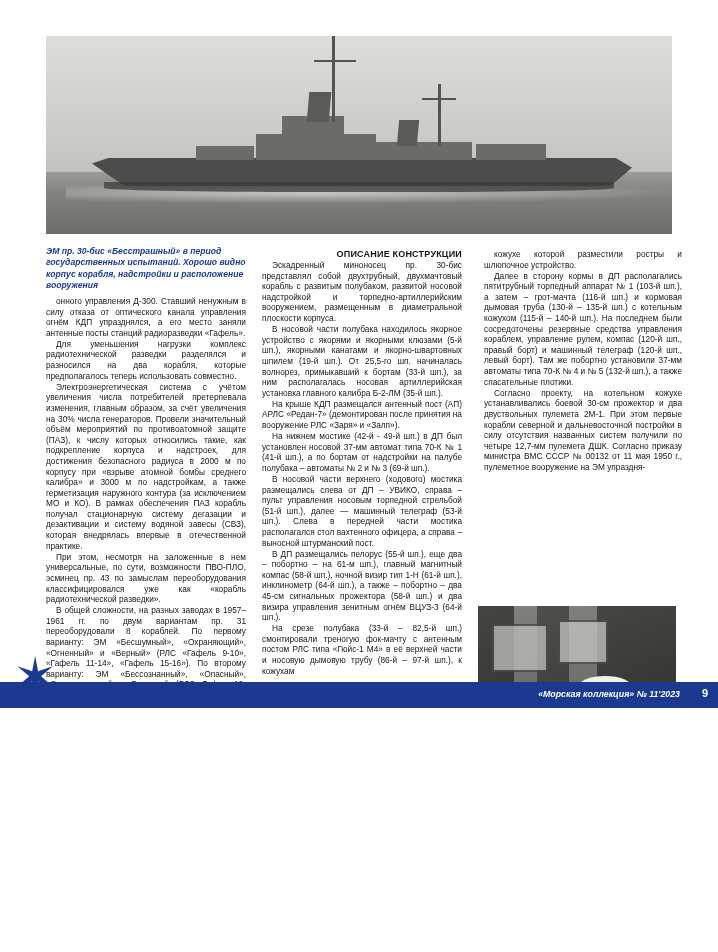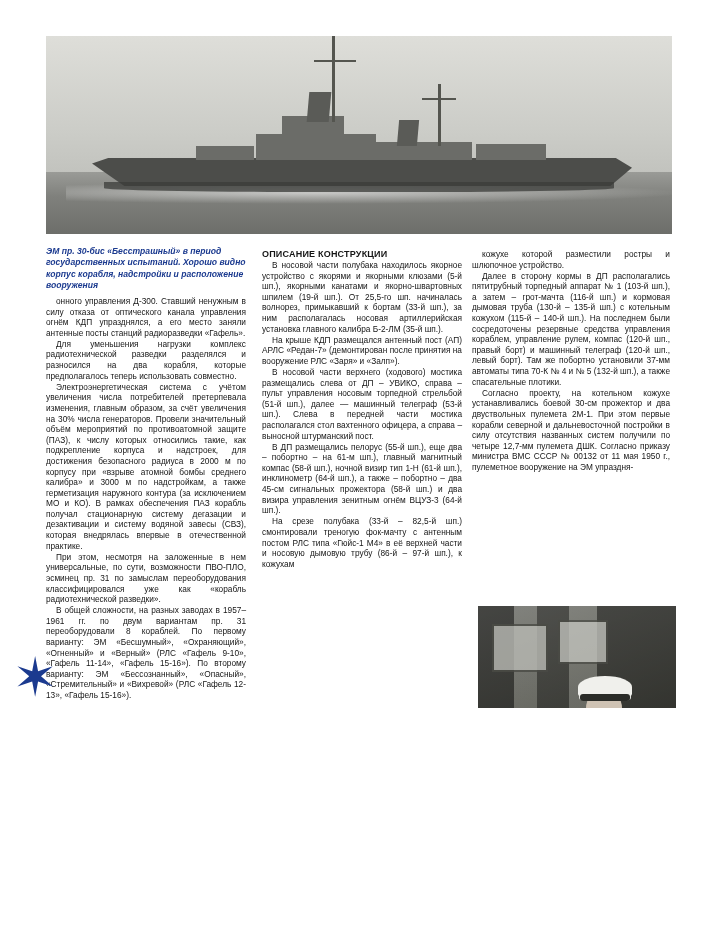--- a/index.html
+++ b/index.html
@@ -100,26 +100,26 @@
   .col {
     position: absolute;
     font-size: 8.3px;
     line-height: 10.6px;
     color: #151515;
     text-align: justify;
   }
   .col p { margin: 0 0 0.5px 0; text-indent: 10px; }
   .col1 { left: 46px;  top: 296px; width: 200px; }
   .col2 { left: 262px; top: 249px; width: 200px; }
-  .col3 { left: 472px; top: 249px; width: 198px; }
+  .col3 { left: 484px; top: 249px; width: 198px; }
 
   .sec-head {
     font-weight: bold;
     font-size: 9px;
-    text-align: left;
+    text-align: right;
     text-indent: 0 !important;
     margin: 0 0 3px 0;
     letter-spacing: .2px;
   }
 
   
   .photo2 {
     position: absolute;
     left: 478px;
     top: 606px;
@@ -260,28 +260,30 @@
     <div class="yard1"></div>
     <div class="yard2"></div>
   </div>
 
   <div class="caption">ЭМ пр. 30-бис «Бесстрашный» в период государственных испытаний. Хорошо видно корпус корабля, надстройки и расположение вооружения</div>
 
   <div class="col col1">
     <p>онного управления Д-300. Ставший ненужным в силу отказа от оптического канала управления огнём КДП упразднялся, а его место заняли антенные посты станций радиоразведки «Гафель».</p>
     <p>Для уменьшения нагрузки комплекс радиотехнической разведки разделялся и разносился на два корабля, которые предполагалось теперь использовать совместно.</p>
     <p>Электроэнергетическая система с учётом увеличения числа потребителей претерпевала изменения, главным образом, за счёт увеличения на 30% числа генераторов. Провели значительный объём мероприятий по противоатомной защите (ПАЗ), к числу которых относились такие, как подкрепление корпуса и надстроек, для достижения безопасного радиуса в 2000 м по корпусу при «взрыве атомной бомбы среднего калибра» и 3000 м по надстройкам, а также герметизация наружного контура (за исключением МО и КО). В рамках обеспечения ПАЗ корабль получал стационарную систему дегазации и дезактивации и систему водяной завесы (СВЗ), которая внедрялась впервые в отечественной практике.</p>
-    <p>При этом, несмотря на заложенные в нем универсальные, по сути, возможности ПВО-ПЛО, эсминец пр. 31 по замыслам переоборудования классифицировался уже как «корабль радиотехнической разведки».</p>
+    <p>При этом, несмотря на заложенные в нем универсальные, по сути, возможности ПВО-ПЛО, эсминец пр. 43 по замыслам переоборудования классифицировался уже как «корабль радиотехнической разведки».</p>
     <p>В общей сложности, на разных заводах в 1957–1961 гг. по двум вариантам пр. 31 переоборудовали 8 кораблей. По первому варианту: ЭМ «Бесшумный», «Охраняющий», «Огненный» и «Верный» (РЛС «Гафель 9-10», «Гафель 11-14», «Гафель 15-16»). По второму варианту: ЭМ «Бессознанный», «Опасный», «Стремительный» и «Вихревой» (РЛС «Гафель 12-13», «Гафель 15-16»).</p>
   </div>
 
   <div class="col col2">
     <p class="sec-head">ОПИСАНИЕ КОНСТРУКЦИИ</p>
+    <p>Эскадренный миноносец пр. 30-бис представлял собой двухтрубный, двухмачтовый корабль с развитым полубаком, развитой носовой надстройкой и торпедно-артиллерийским вооружением, размещенным в диаметральной плоскости корпуса.</p>
     <p>В носовой части полубака находилось якорное устройство с якорями и якорными клюзами (5-й шп.), якорными канатами и якорно-швартовных шпилем (19-й шп.). От 25,5-го шп. начиналась волнорез, примыкавший к бортам (33-й шп.), за ним располагалась носовая артиллерийская установка главного калибра Б-2-ЛМ (35-й шп.).</p>
     <p>На крыше КДП размещался антенный пост (АП) АРЛС «Редан-7» (демонтирован после принятия на вооружение РЛС «Заря» и «Залп»).</p>
+    <p>На нижнем мостике (42-й - 49-й шп.) в ДП был установлен носовой 37-мм автомат типа 70-К № 1 (41-й шп.), а по бортам от надстройки на палубе полубака – автоматы № 2 и № 3 (69-й шп.).</p>
     <p>В носовой части верхнего (ходового) мостика размещались слева от ДП – УВИКО, справа – пульт управления носовым торпедной стрельбой (51-й шп.), далее — машинный телеграф (53-й шп.). Слева в передней части мостика располагался стол вахтенного офицера, а справа – выносной штурманский пост.</p>
     <p>В ДП размещались пелорус (55-й шп.), еще два – побортно – на 61-м шп.), главный магнитный компас (58-й шп.), ночной визир тип 1-Н (61-й шп.), инклинометр (64-й шп.), а также – побортно – два 45-см сигнальных прожектора (58-й шп.) и два визира управления зенитным огнём ВЦУЗ-3 (64-й шп.).</p>
     <p>На срезе полубака (33-й – 82,5-й шп.) смонтировали треногую фок-мачту с антенным постом РЛС типа «Гюйс-1 М4» в её верхней части и носовую дымовую трубу (86-й – 97-й шп.), к кожухам</p>
   </div>
 
   <div class="col col3">
     <p>кожухе которой разместили ростры и шлюпочное устройство.</p>
     <p>Далее в сторону кормы в ДП располагались пятитрубный торпедный аппарат № 1 (103-й шп.), а затем – грот-мачта (116-й шп.) и кормовая дымовая труба (130-й – 135-й шп.) с котельным кожухом (115-й – 140-й шп.). На последнем были сосредоточены резервные средства управления кораблем, управление рулем, компас (120-й шп., правый борт) и машинный телеграф (120-й шп., левый борт). Там же побортно установили 37-мм автоматы типа 70-К № 4 и № 5 (132-й шп.), а также спасательные плотики.</p>
     <p>Согласно проекту, на котельном кожухе устанавливались боевой 30-см прожектор и два двуствольных пулемета 2М-1. При этом первые корабли северной и дальневосточной постройки в силу отсутствия названных систем получили по четыре 12,7-мм пулемета ДШК. Согласно приказу министра ВМС СССР № 00132 от 11 мая 1950 г., пулеметное вооружение на ЭМ упраздня-</p>
   </div>
@@ -296,15 +298,19 @@
     <div class="p2-collar"></div>
     <div class="p2-sailor-head"></div>
     <div class="p2-cap"></div>
     <div class="p2-cap-band"></div>
   </div>
 
   <div class="caption2">Ходовая рубка ЭМ пр. 30-бис</div>
 
   <div class="watermark">SEAFRACKER.RU</div>
 
+  <div class="bottom-bar">
+    <span class="bb-text">«Морская коллекция» № 11'2023</span>
+    <span class="bb-page">9</span>
+  </div>
   <div class="star">✶</div>
 
 </div>
 
 </body></html>

